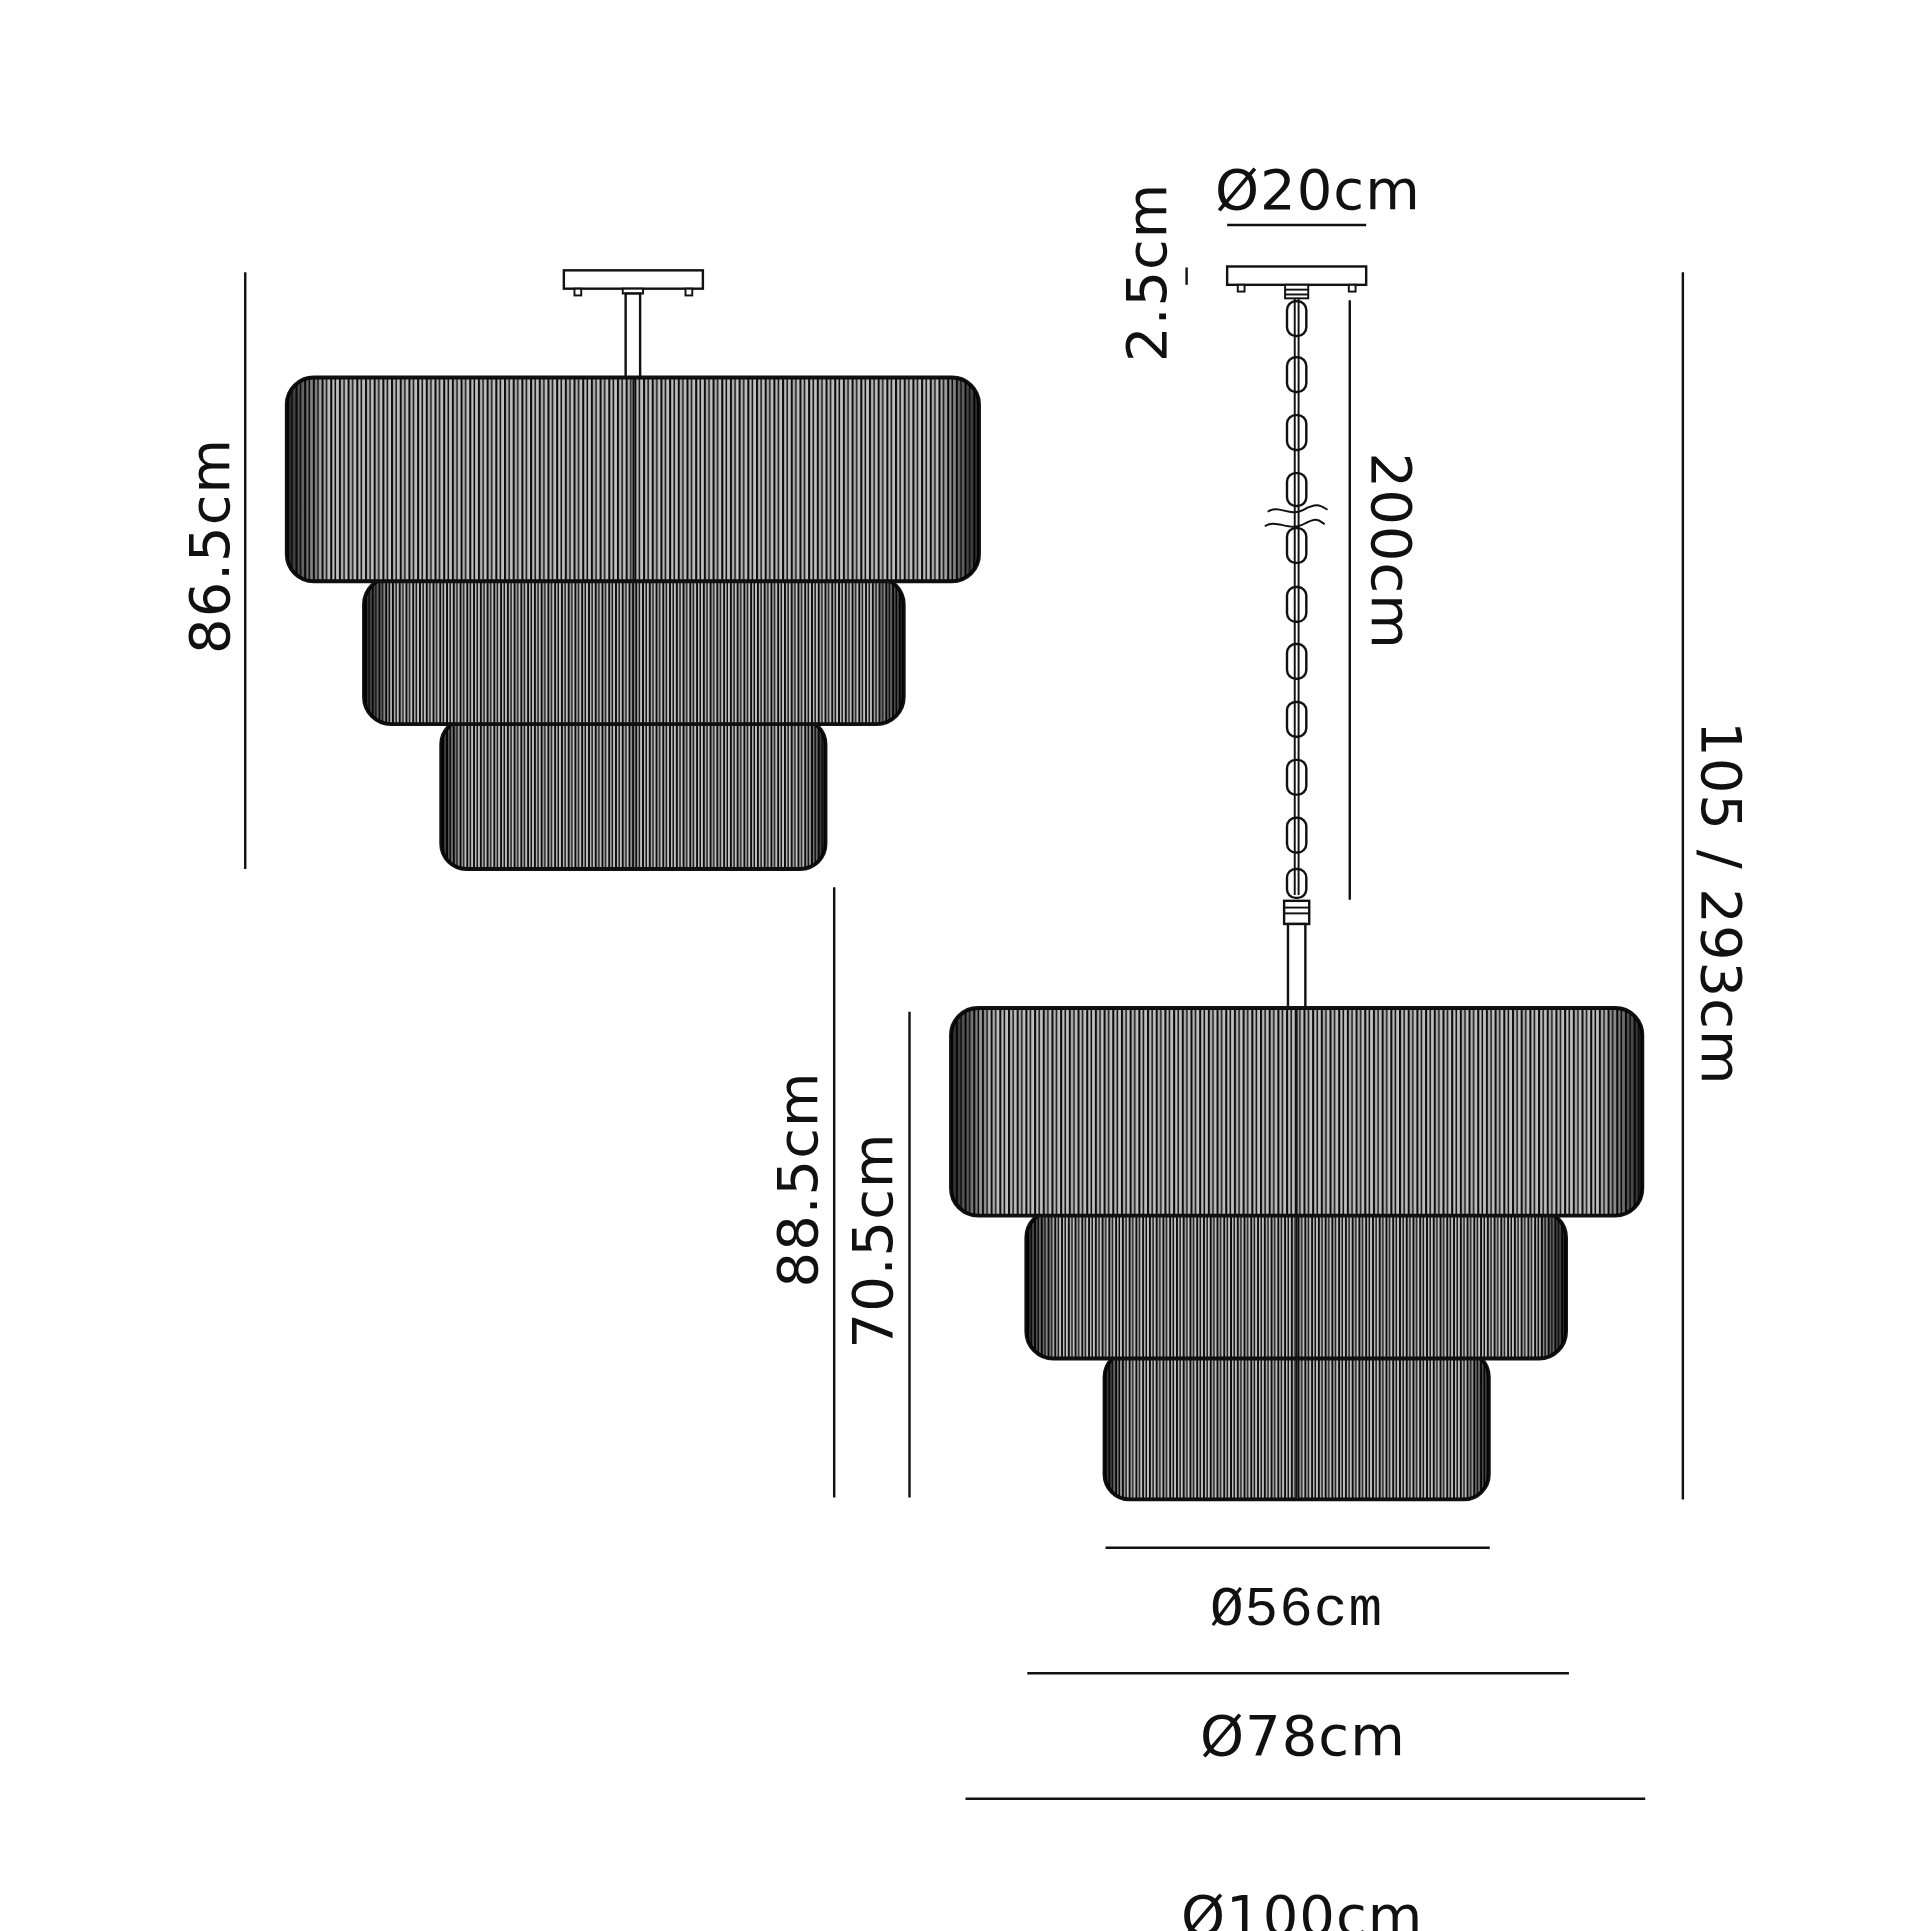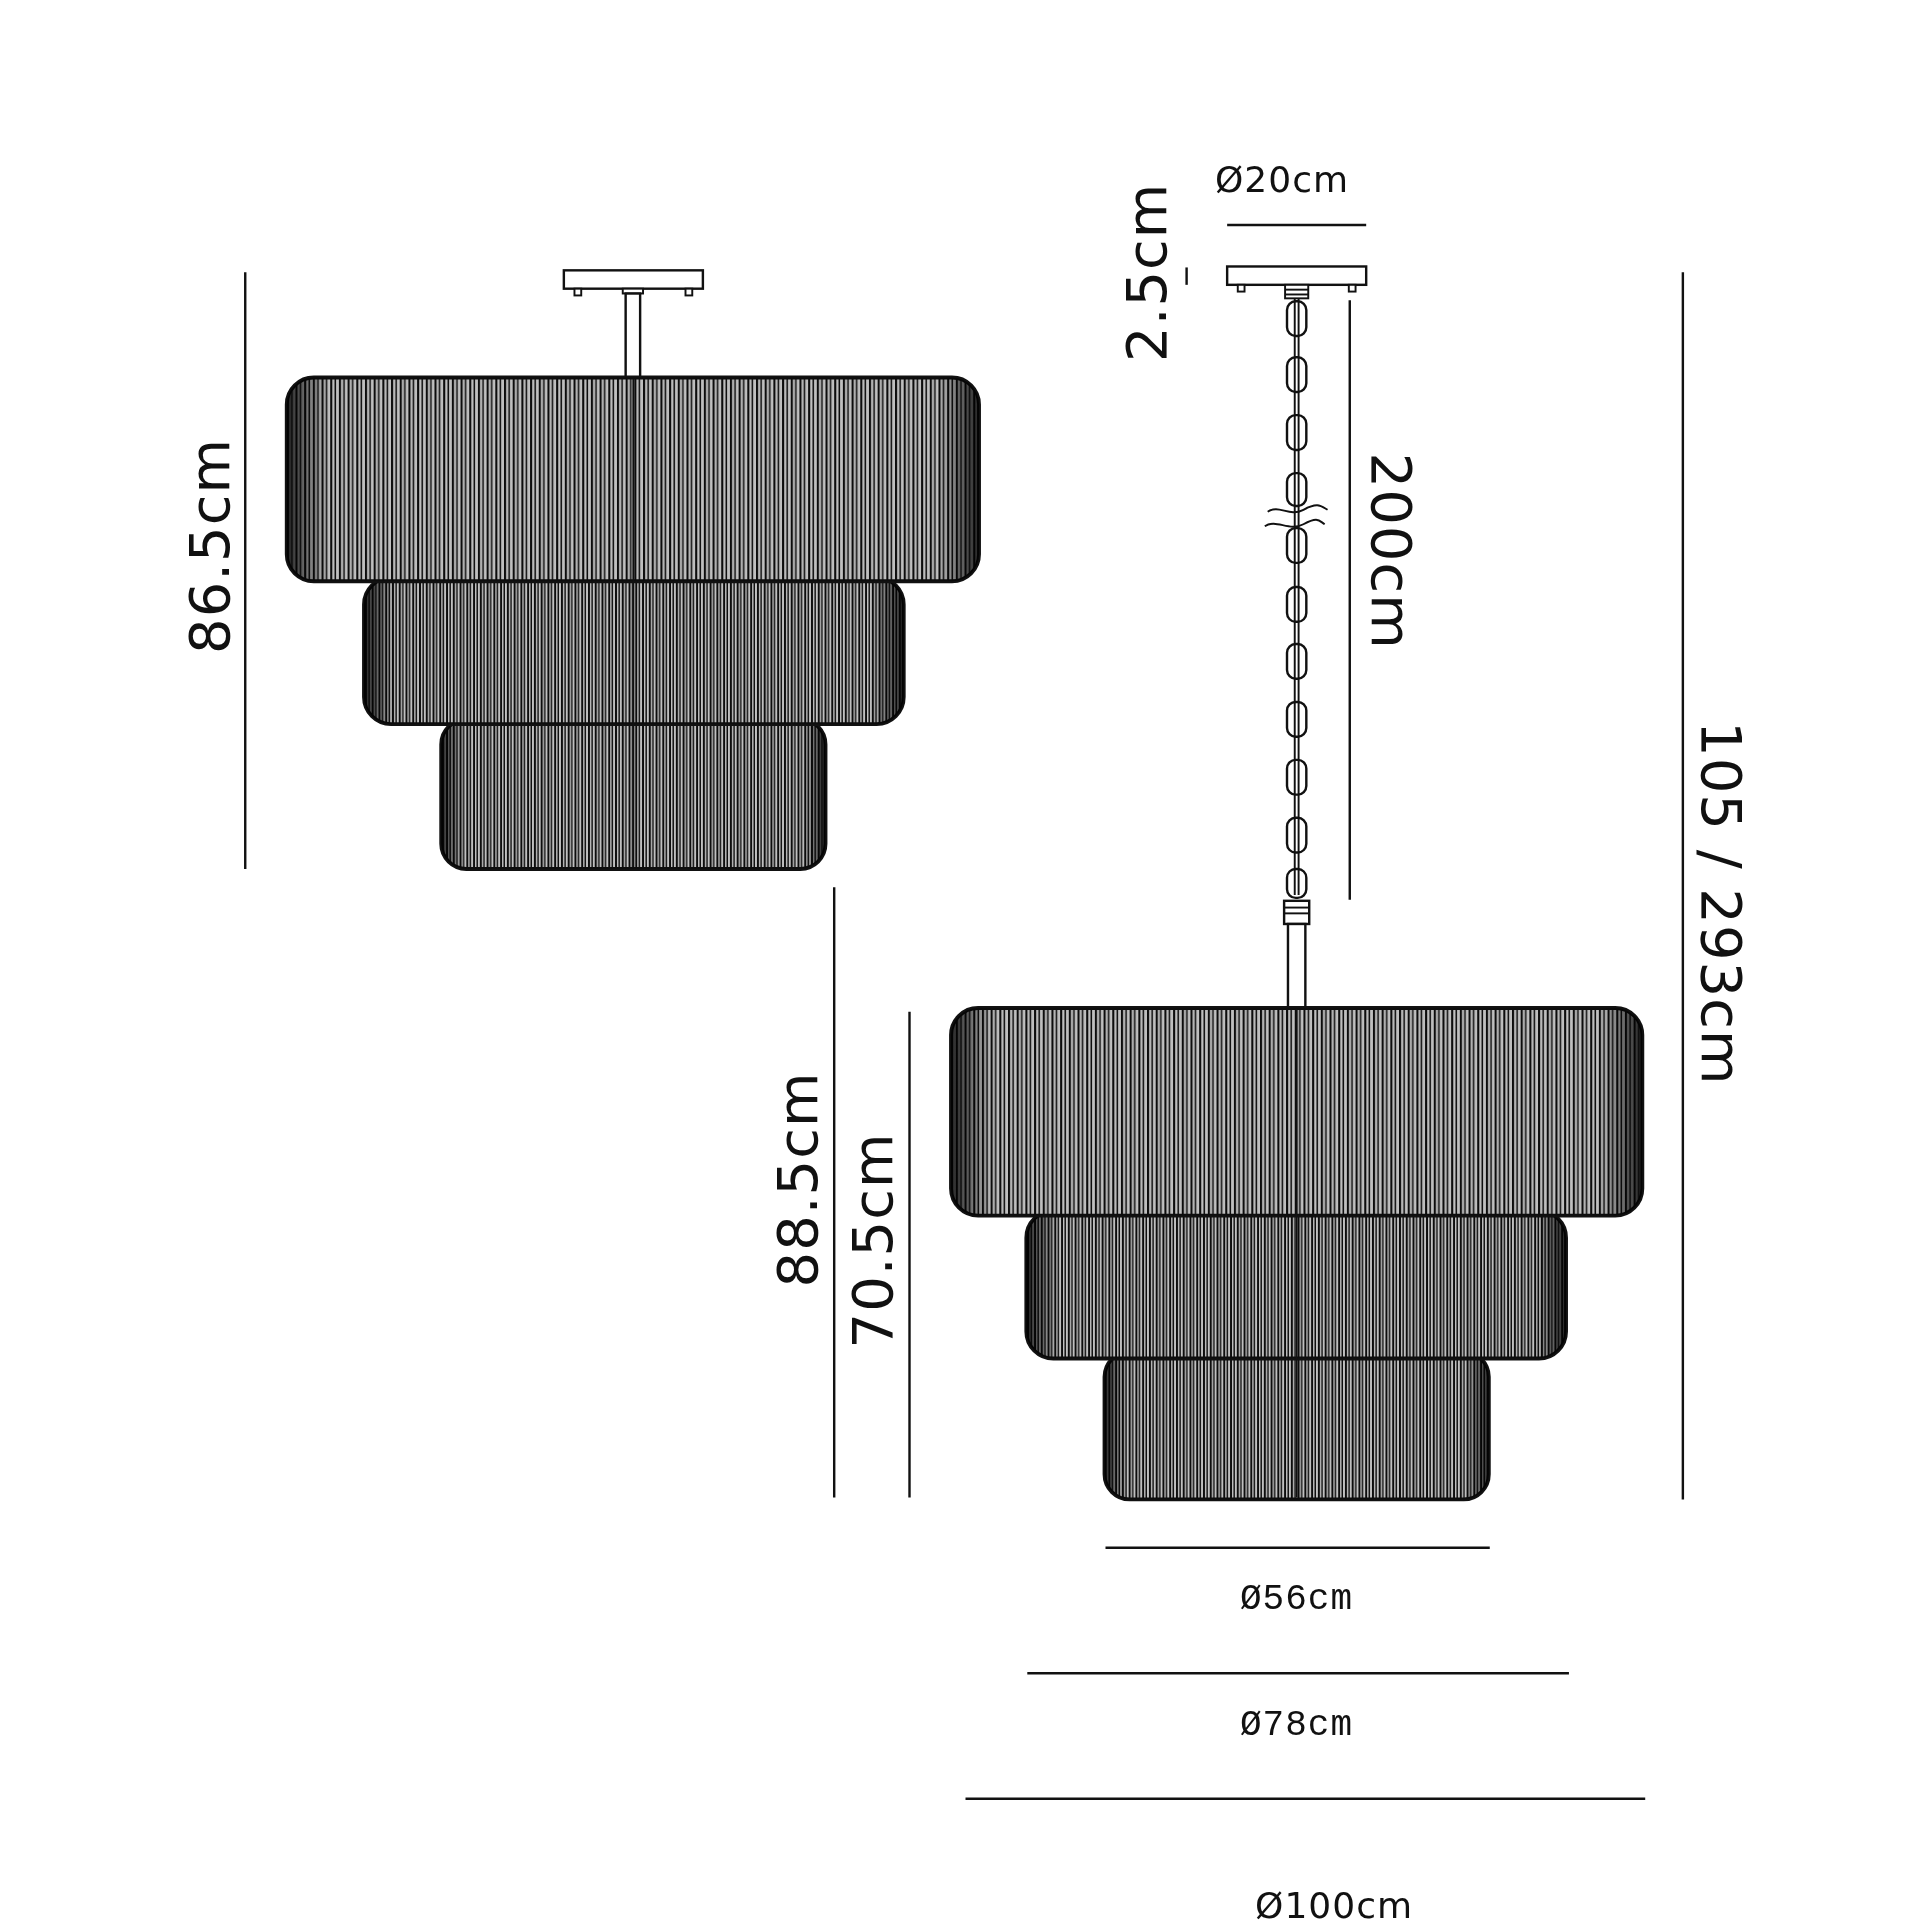--- a/index.html
+++ b/index.html
@@ -1,19 +1,19 @@
 <!DOCTYPE html>
 <html><head>
 <meta charset="utf-8">
 <style>
   html, body { margin: 0; padding: 0; background: #ffffff; }
   #canvas { position: relative; width: 1931px; height: 1931px; background: #ffffff; overflow: hidden; }
   svg { position: absolute; left: 0; top: 0; }
   .lbl { position: absolute; font-family: "DejaVu Sans", sans-serif; color: #111111; white-space: nowrap; line-height: 1; }
-  .h { font-size: 36px; letter-spacing: 1px; }
+  .h { font-size: 56px; letter-spacing: 1px; }
   .v { font-size: 56px; letter-spacing: 1px; transform-origin: center center; }
   .rot-ccw { transform: rotate(-90deg); }
   .rot-cw { transform: rotate(90deg); }
 </style>
 </head>
 <body>
 
 <div id="canvas">
 
   <svg width="1931" height="1931" viewBox="0 0 2000 2000">
@@ -129,18 +129,18 @@
   <div class="lbl v rot-cw" style="left:1323px; top:492px; width:135px; text-align:center;">200cm</div>
 
   <div class="lbl v rot-cw" style="left:1557px; top:857px; width:328px; text-align:center;">105 / 293cm</div>
 
   <div class="lbl v rot-ccw" style="left:701px; top:1163px; width:193px; text-align:center;">88.5cm</div>
 
   <div class="lbl v rot-ccw" style="left:776px; top:1224px; width:193px; text-align:center;">70.5cm</div>
 
   <div class="lbl h" style="left:1200px; top:1582px; width:193px; text-align:center;font-family:Liberation Mono, monospace;">Ø56cm</div>
 
-  <div class="lbl h" style="left:1200px; top:1708px; width:193px; text-align:center;font-family:Liberation Mono, monospace;">Ø78cm</div>
+  <div class="lbl h" style="left:1200px; top:1708px; width:193px; text-align:center;">Ø78cm</div>
 
   <div class="lbl h" style="left:1181px; top:1888px; width:232px; text-align:right;">Ø100cm</div>
 
 </div>
 
 
 </body></html>

